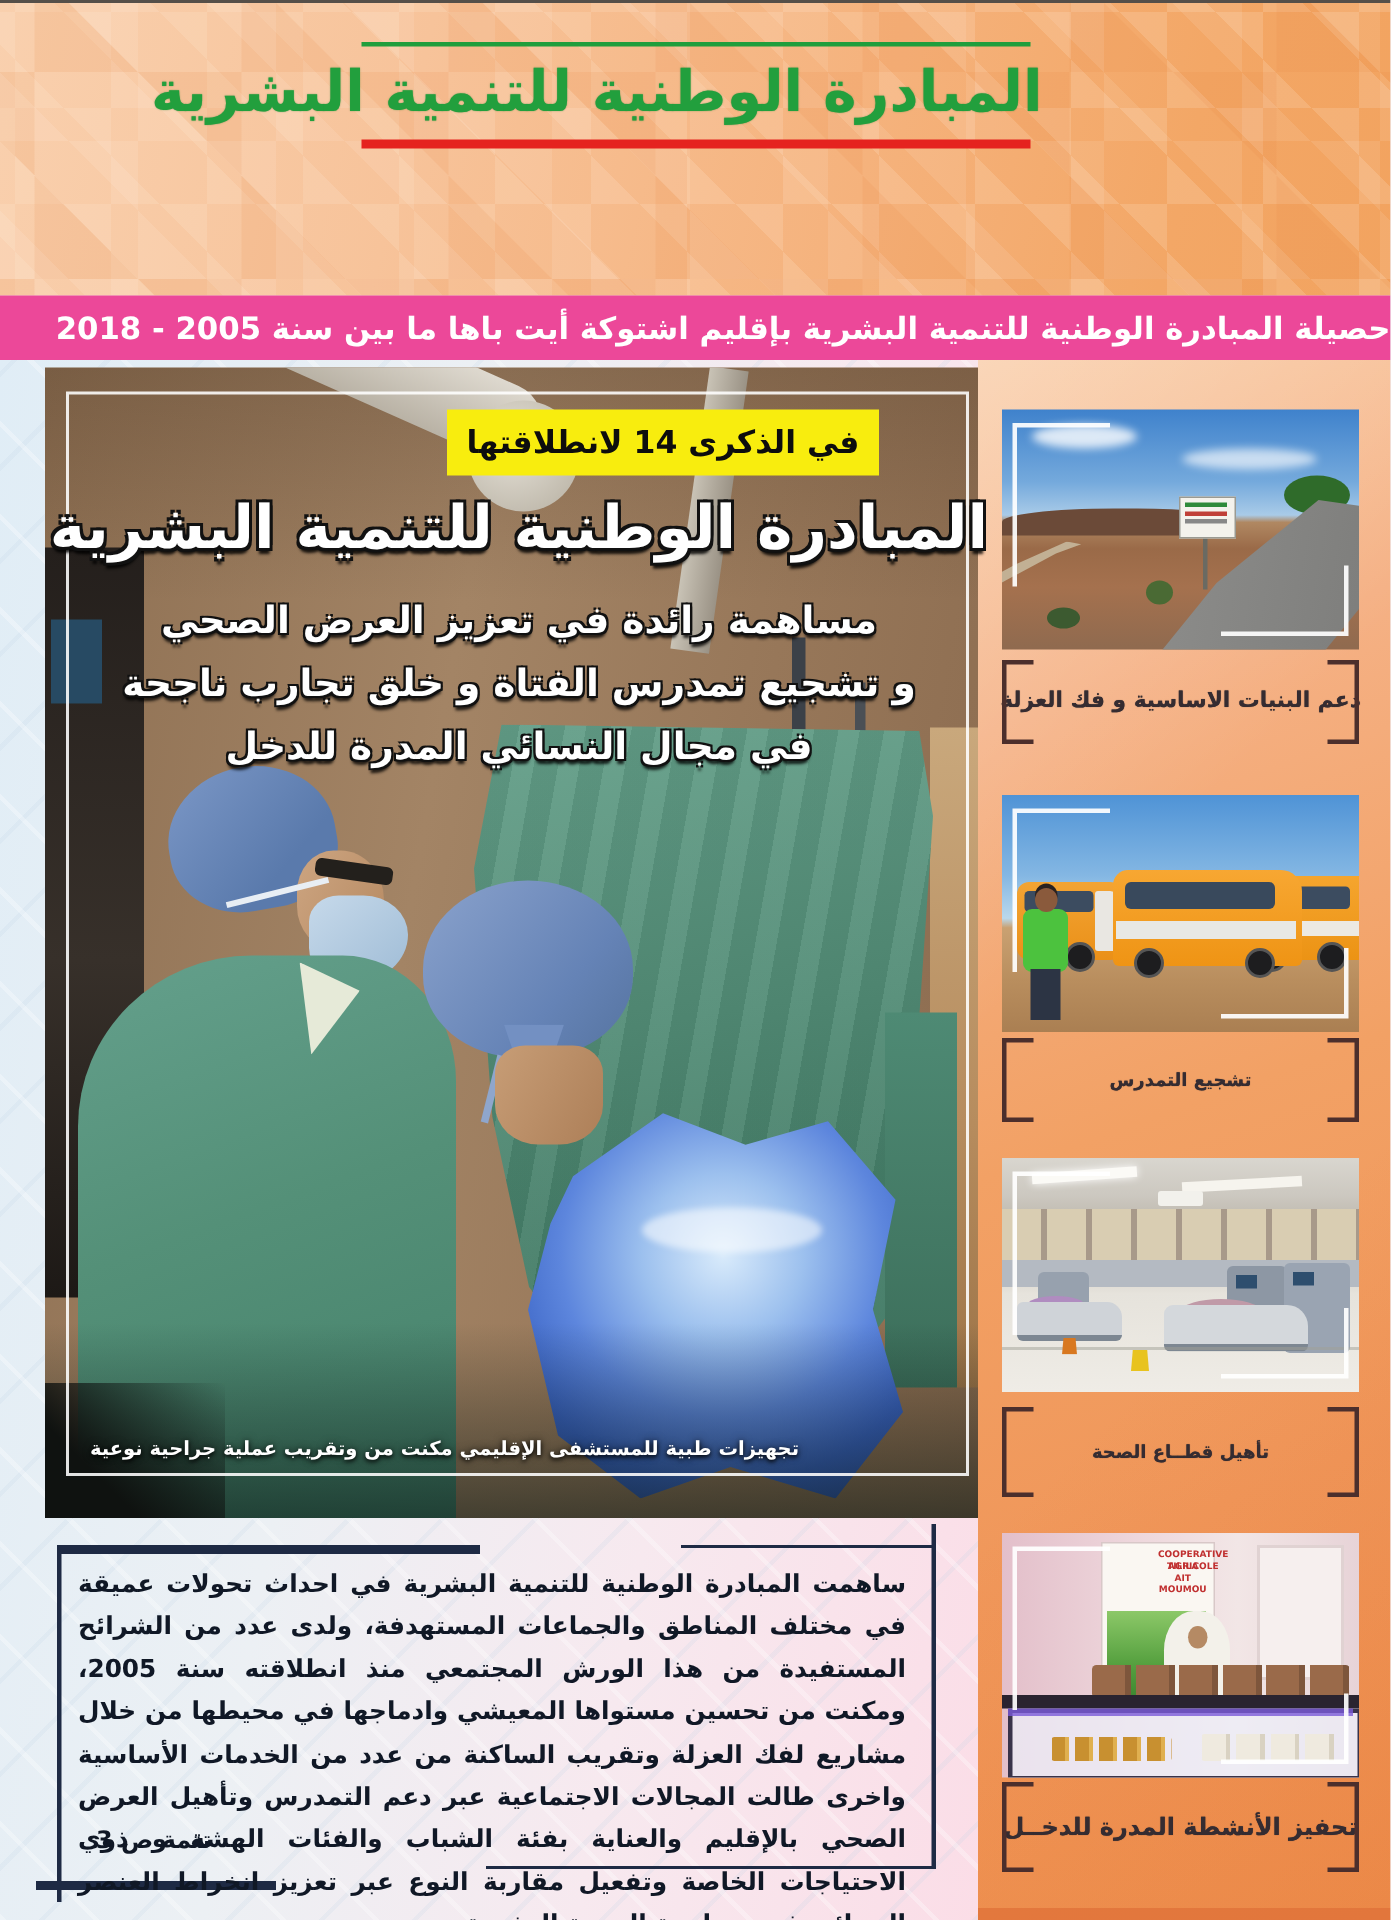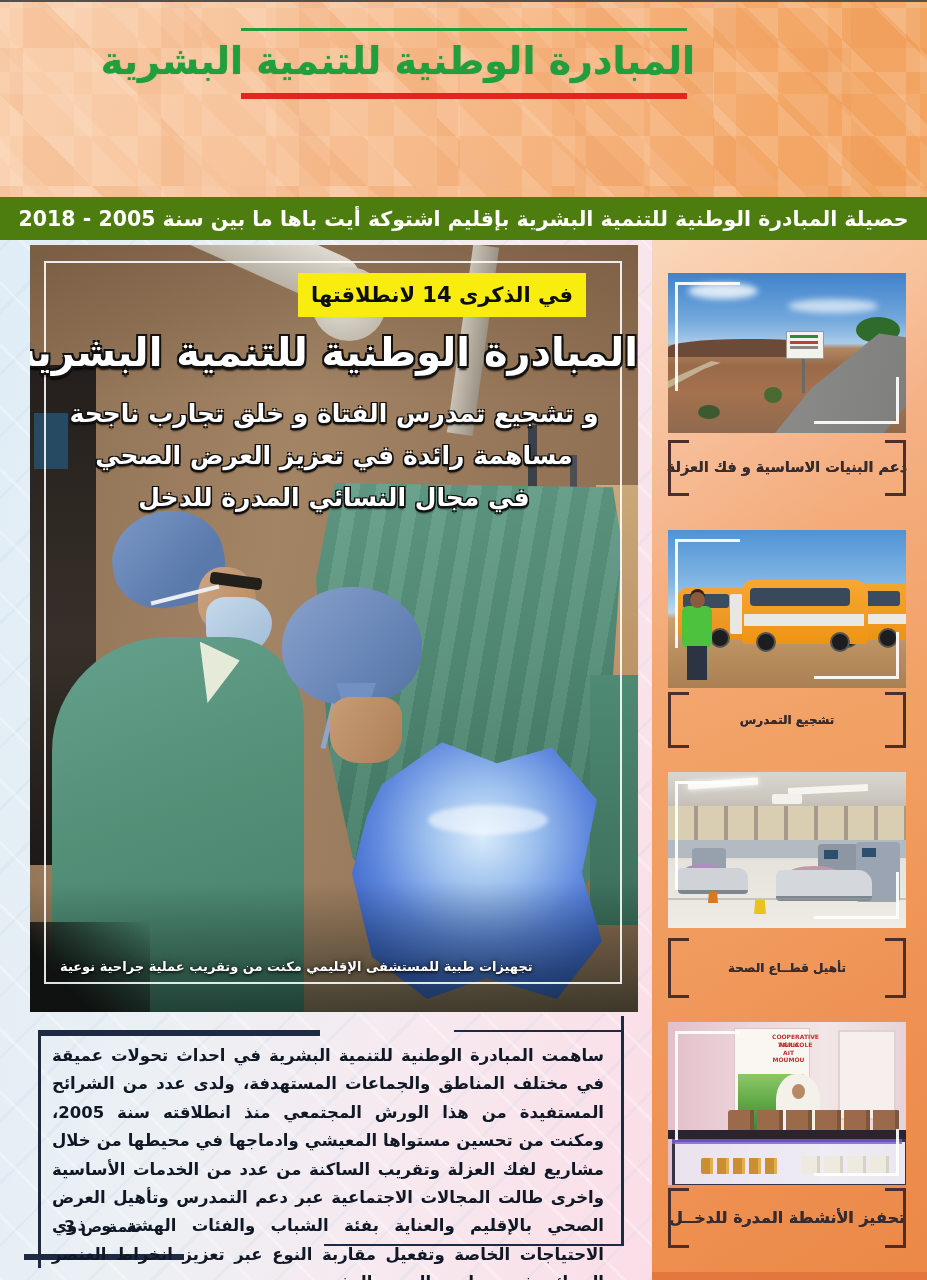--- a/index.html
+++ b/index.html
@@ -26,22 +26,22 @@
   .logo-topline{height:3px;background:#1f9e3c;margin:0 8px 7px 8px;}
   .logo-ar{
     font-size:38px;font-weight:bold;color:#229f3d;line-height:1.25;white-space:nowrap;
     direction:rtl;text-shadow:0 0 1px rgba(20,120,40,.6);
   }
   .logo-fr{font-size:17.5px;font-weight:bold;color:#14973a;margin-top:2px;letter-spacing:.2px;}
   .logo-redline{height:6px;background:#e5231f;margin:7px 8px 0 8px;}
 
   
   .banner{
-    position:absolute;left:0;top:197px;width:927px;height:43px;background:#4d7c0f;
-    display:flex;align-items:center;justify-content:center;z-index:5;
+    position:absolute;left:0;top:197px;width:927px;height:43px;background:#ec4899;
+    display:flex;align-items:center;justify-content:flex-end;z-index:5;
   }
   .banner span{color:#fff;font-weight:bold;font-size:20.5px;direction:rtl;white-space:nowrap;}
 
   
   .main-bg{
     position:absolute;left:0;top:240px;width:652px;height:1040px;
     background:
       repeating-linear-gradient(45deg, rgba(255,255,255,.30) 0 3px, transparent 3px 44px),
       repeating-linear-gradient(-45deg, rgba(190,210,228,.18) 0 3px, transparent 3px 44px),
       linear-gradient(100deg,#e0edf6 0%,#ecf0f4 38%,#f7e9ef 68%,#fbdde7 100%);
@@ -80,20 +80,21 @@
     font-weight:bold;color:#352c31;direction:rtl;white-space:nowrap;font-size:12px;line-height:1.2;
     text-shadow:0 0 .5px #352c31;
   }
   .sb-cap.small span{font-size:14.5px;}
   .sb-cap.med span{font-size:16px;}
 
   
   .photo{
     position:absolute;left:30px;top:245px;width:608px;height:767px;overflow:hidden;
     background:linear-gradient(100deg,#8d6f52 0%,#a38465 40%,#977759 68%,#8a6a4e 100%);
+    padding-left:24px;
   }
   .photo *{position:absolute;}
   .p-ceiling-shade{left:0;top:0;width:100%;height:260px;background:linear-gradient(180deg,rgba(60,40,25,.25),rgba(60,40,25,0) 60%);}
   .p-lightarm{left:128px;top:-22px;width:210px;height:52px;background:linear-gradient(180deg,#ded9cf,#b9b2a5);border-radius:26px;transform:rotate(24deg);}
   .p-lightjoint{left:282px;top:22px;width:74px;height:74px;border-radius:50%;background:radial-gradient(circle at 40% 40%,#e6e2d8,#b5aea0);}
   .p-lightdot{left:308px;top:48px;width:20px;height:20px;border-radius:50%;background:#3a332b;}
   .p-beam{left:430px;top:0;width:26px;height:190px;background:linear-gradient(90deg,#c9c3b6,#9a9285);transform:rotate(8deg);}
   .p-leftdark{left:0;top:120px;width:66px;height:500px;background:linear-gradient(180deg,#241f1c,#37302a 55%,#1d1916);}
   .p-screen{left:4px;top:168px;width:34px;height:56px;background:#274a63;}
   .p-pole1{left:498px;top:180px;width:9px;height:120px;background:#3c4148;}
@@ -284,22 +285,22 @@
   <div class="p-bluefold"></div>
   <div class="p-bottomshade"></div>
   <div class="p-bottomleft"></div>
   <div class="p-frame"></div>
 
   <div class="p-badge">
     <span>في الذكرى 14 لانطلاقتها</span>
   </div>
   <div class="p-title">المبادرة الوطنية للتنمية البشرية</div>
   <div class="p-subs">
+    <div>مساهمة رائدة في تعزيز العرض الصحي</div>
     <div>و تشجيع تمدرس الفتاة و خلق تجارب ناجحة</div>
-    <div>مساهمة رائدة في تعزيز العرض الصحي</div>
     <div>في مجال النسائي المدرة للدخل</div>
   </div>
   <div class="p-caption">تجهيزات طبية للمستشفى الإقليمي مكنت من وتقريب عملية جراحية نوعية</div>
 </div>
 
 <div class="article">
   <div class="ab ab-left"></div>
   <div class="ab ab-right"></div>
   <div class="ab ab-top-thick"></div>
   <div class="ab ab-top-thin"></div>

